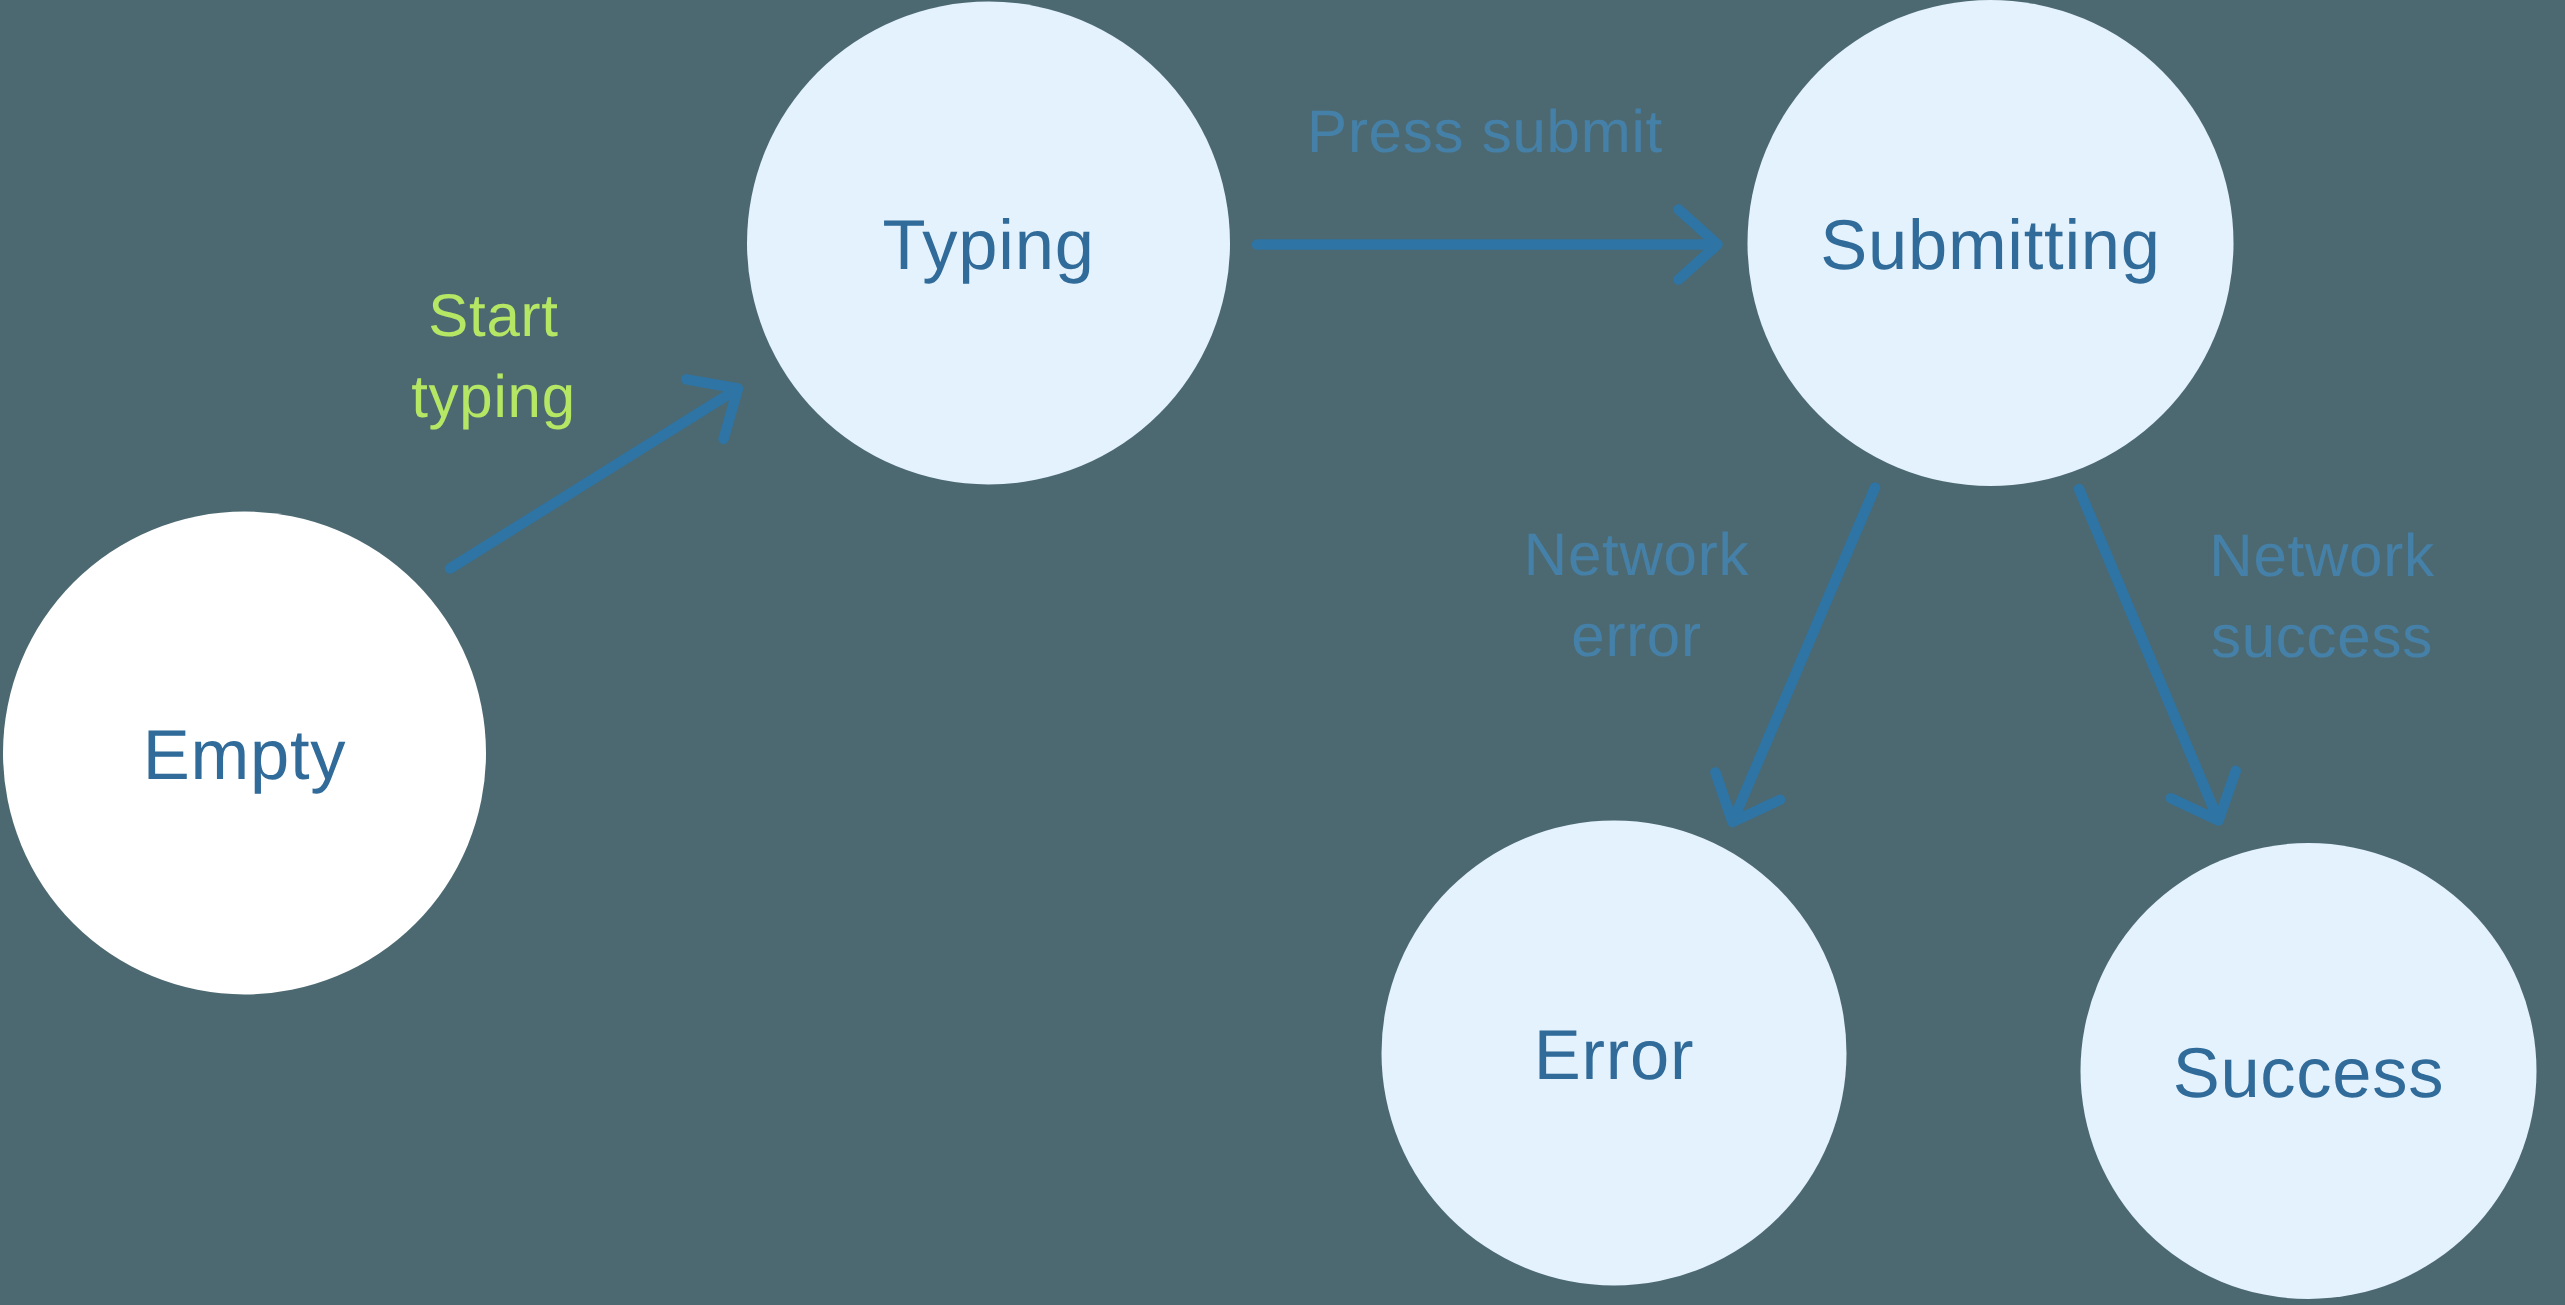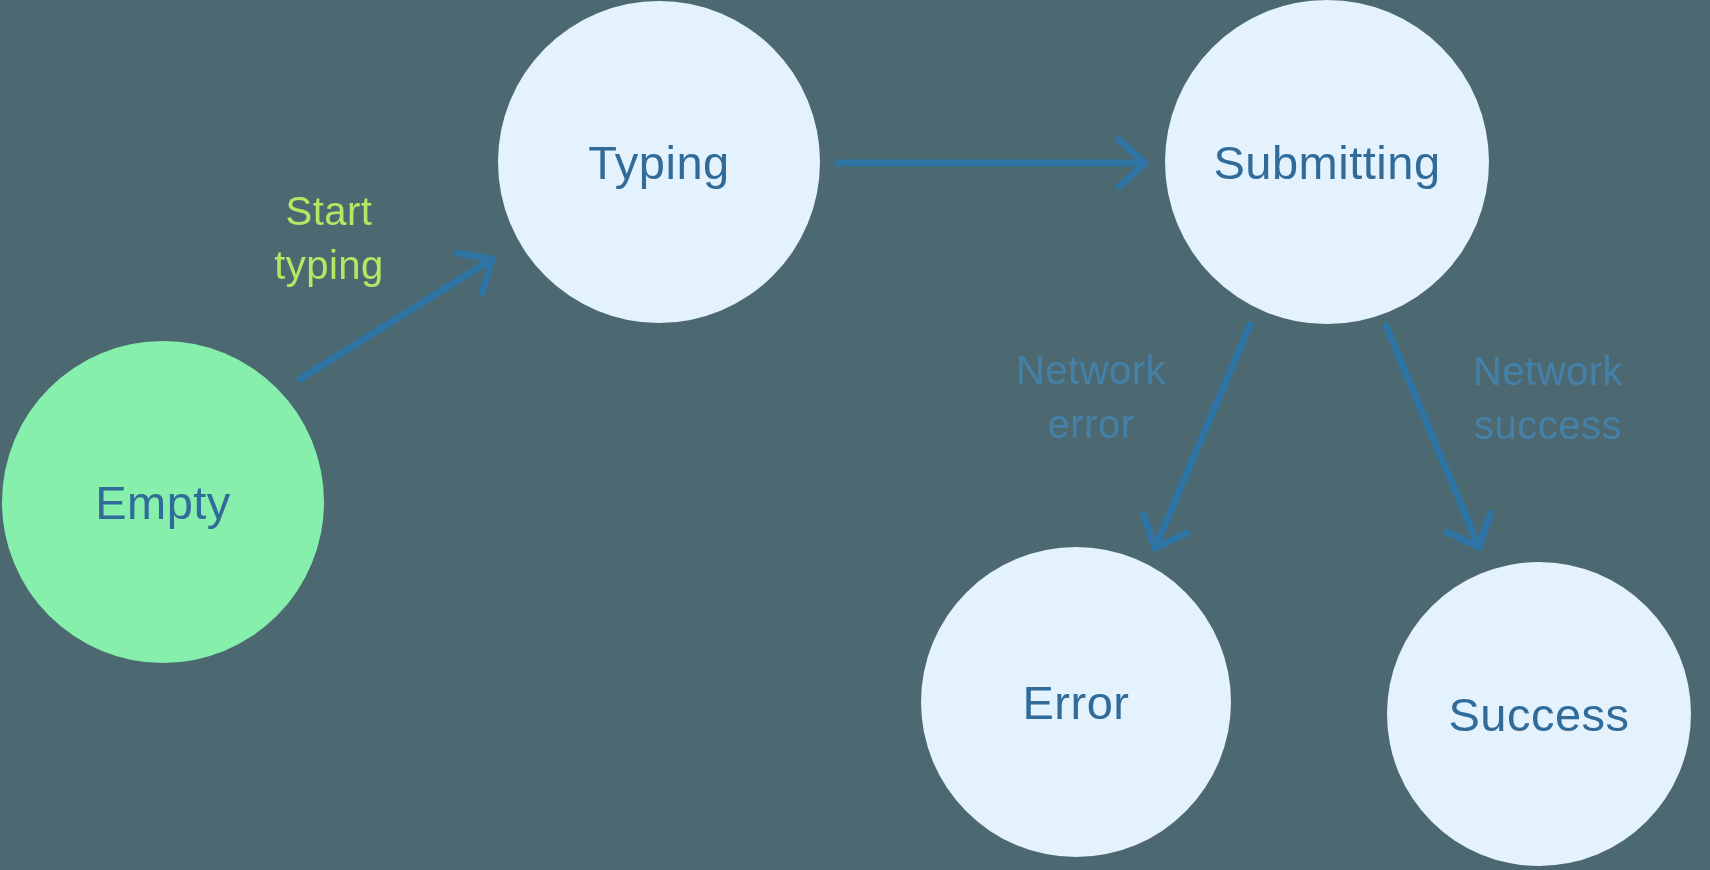--- a/index.html
+++ b/index.html
@@ -53,21 +53,21 @@
 
 <div id="diagram-canvas" style="background: rgb(76, 105, 114);">
 
   <svg id="edges-svg" viewBox="0 0 1710 870" xmlns="http://www.w3.org/2000/svg">
       <path d="M 300 379 L 492 259 M 492 259 L 482.4 292.6 M 492 259 L 457.5 252.9" fill="none" stroke="#2e74a4" stroke-width="7" stroke-linecap="round" stroke-linejoin="round"></path>
       <path d="M 838 163 L 1145 163 M 1145 163 L 1119.0 186.4 M 1145 163 L 1119.0 139.6" fill="none" stroke="#2e74a4" stroke-width="7" stroke-linecap="round" stroke-linejoin="round"></path>
       <path d="M 1250 325 L 1155 548 M 1155 548 L 1143.6 514.9 M 1155 548 L 1186.7 533.2" fill="none" stroke="#2e74a4" stroke-width="7" stroke-linecap="round" stroke-linejoin="round"></path>
       <path d="M 1386 326 L 1479 547 M 1479 547 L 1447.3 532.1 M 1479 547 L 1490.5 513.9" fill="none" stroke="#2e74a4" stroke-width="7" stroke-linecap="round" stroke-linejoin="round"></path>
     </svg>
 
-  <div class="state-node" style="left: 2px; top: 341px; height: 322px; width: 322px; background: #86efac; color: rgb(48, 107, 154);">
+  <div class="state-node" style="left: 2px; top: 341px; height: 322px; width: 322px; background: #ffffff; color: rgb(48, 107, 154);">
     <span class="node-label">Empty</span>
   </div>
 
   <div class="state-node" style="left: 498px; top: 1px; height: 322px; width: 322px; background: rgb(227, 242, 253); color: rgb(48, 107, 154);">
     <span class="node-label">Typing</span>
   </div>
 
   <div class="state-node" style="left: 1165px; top: 0px; height: 324px; width: 324px; background: rgb(227, 242, 253); color: rgb(48, 107, 154);">
     <span class="node-label">Submitting</span>
   </div>
@@ -76,20 +76,21 @@
     <span class="node-label">Error</span>
   </div>
 
   <div class="state-node" style="left: 1387px; top: 562px; height: 304px; width: 304px; background: rgb(227, 242, 253); color: rgb(48, 107, 154);">
     <span class="node-label">Success</span>
   </div>
 
   <div class="edge-label" style="left: 329px; top: 238px; color: #bef264;">Start
 typing</div>
 
+  <div class="edge-label" style="left: 990px; top: 88px; color: rgb(69, 131, 173);">Press submit</div>
 
   <div class="edge-label" style="left: 1091px; top: 397px; color: rgb(69, 131, 173);">Network
 error</div>
 
   <div class="edge-label" style="left: 1548px; top: 398px; color: rgb(69, 131, 173);">Network
 success</div>
 
 </div>
 
 </body></html>

